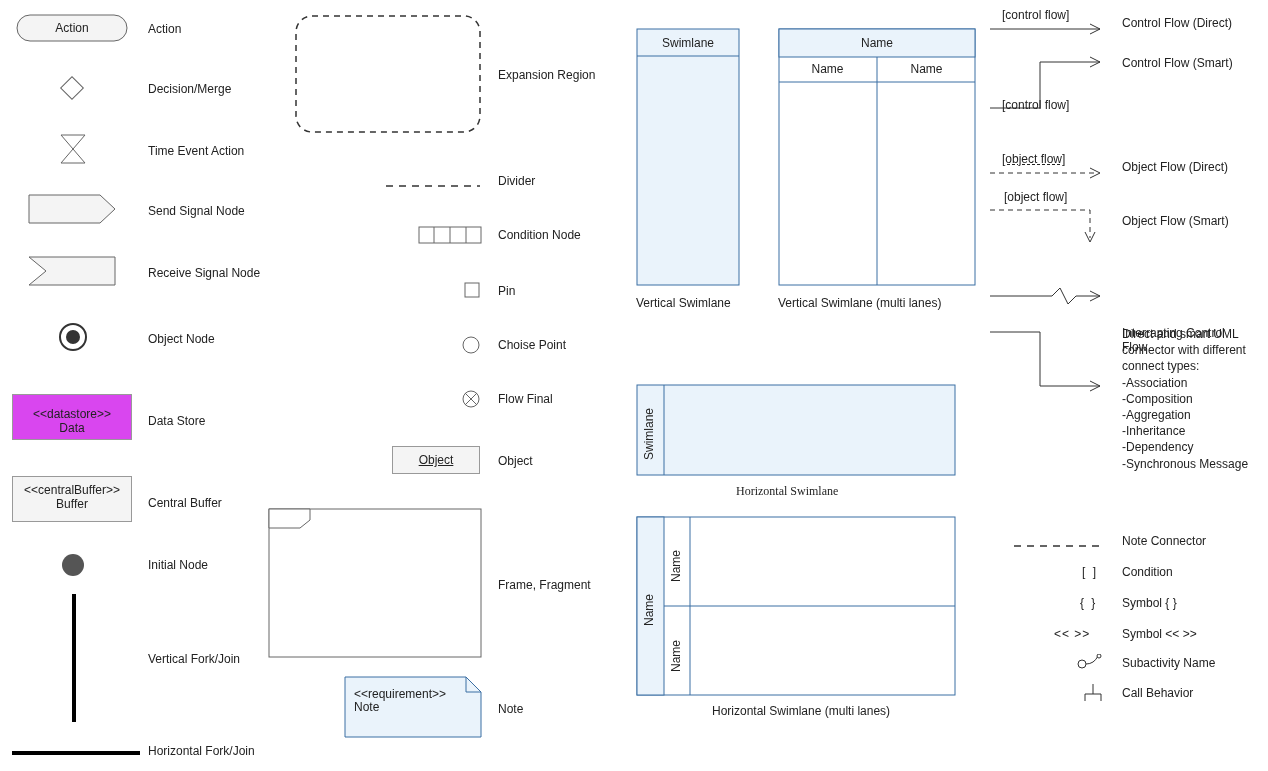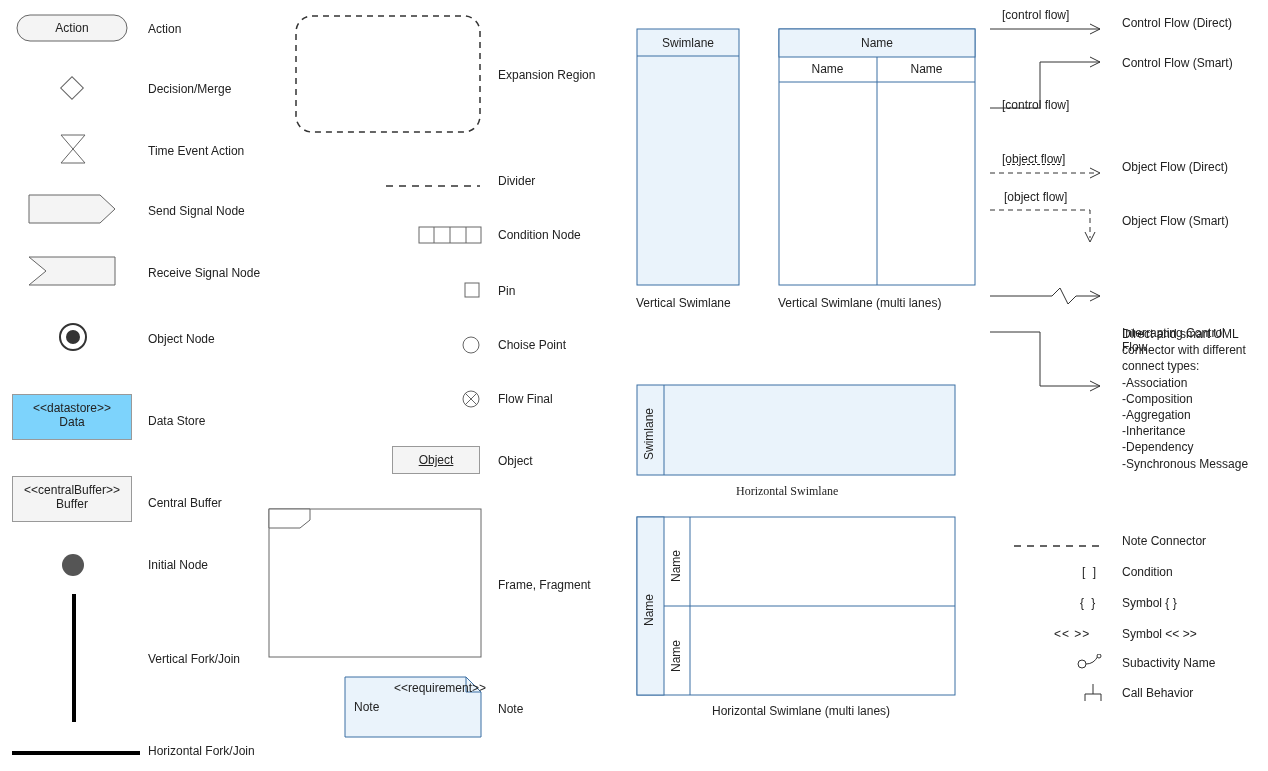--- a/index.html
+++ b/index.html
@@ -60,21 +60,21 @@
 <span class="abs lbl" style="left:148px; top:266px;">Receive Signal Node</span>
 
 <div class="abs" style="left:58px; top:322px;">
   <svg width="30" height="30">
     <circle cx="15" cy="15" r="13" fill="#fff" stroke="#333" stroke-width="2"></circle>
     <circle cx="15" cy="15" r="7" fill="#333"></circle>
   </svg>
 </div>
 <span class="abs lbl" style="left:148px; top:332px;">Object Node</span>
 
-<div class="abs" style="left:12px; top:394px; width:120px; height:46px; border:1px solid #999; background:#7dd3fc; text-align:center; padding-top:6px;">
+<div class="abs" style="left:12px; top:394px; width:120px; height:46px; border:1px solid #999; background:#d946ef; text-align:center; padding-top:12px;">
   <div class="lbl">&lt;&lt;datastore&gt;&gt;</div>
   <div class="lbl">Data</div>
 </div>
 <span class="abs lbl" style="left:148px; top:414px;">Data Store</span>
 
 <div class="abs" style="left:12px; top:476px; width:120px; height:46px; border:1px solid #999; background:#f4f4f4; text-align:center; padding-top:6px;">
   <div class="lbl">&lt;&lt;centralBuffer&gt;&gt;</div>
   <div class="lbl">Buffer</div>
 </div>
 <span class="abs lbl" style="left:148px; top:496px;">Central Buffer</span>
@@ -158,21 +158,21 @@
     <path d="M1 1 L42 1 L42 12 L32 20 L1 20 Z" fill="#fff" stroke="#666"></path>
   </svg>
 </div>
 <span class="abs lbl" style="left:498px; top:578px;">Frame, Fragment</span>
 
 <div class="abs" style="left:344px; top:676px;">
   <svg width="138" height="62">
     <path d="M1 1 L122 1 L137 16 L137 61 L1 61 Z" fill="#eaf3fb" stroke="#3b6fa3"></path>
     <path d="M122 1 L122 16 L137 16" fill="none" stroke="#3b6fa3"></path>
   </svg>
-  <div class="abs lbl" style="left:10px; top:5px;margin-left:40px;">&lt;&lt;requirement&gt;&gt;</div>
+  <div class="abs lbl" style="left:10px; top:11px;">&lt;&lt;requirement&gt;&gt;</div>
   <div class="abs lbl" style="left:10px; top:24px;">Note</div>
 </div>
 <span class="abs lbl" style="left:498px; top:702px;">Note</span>
 
 <div class="abs" style="left:636px; top:28px;">
   <svg width="104" height="258">
     <rect x="1" y="1" width="102" height="256" class="blue-fill"></rect>
     <line x1="1" y1="28" x2="103" y2="28" stroke="#3b6fa3"></line>
   </svg>
   <span class="abs lbl" style="left:0; top:8px; width:104px; text-align:center;">Swimlane</span>

